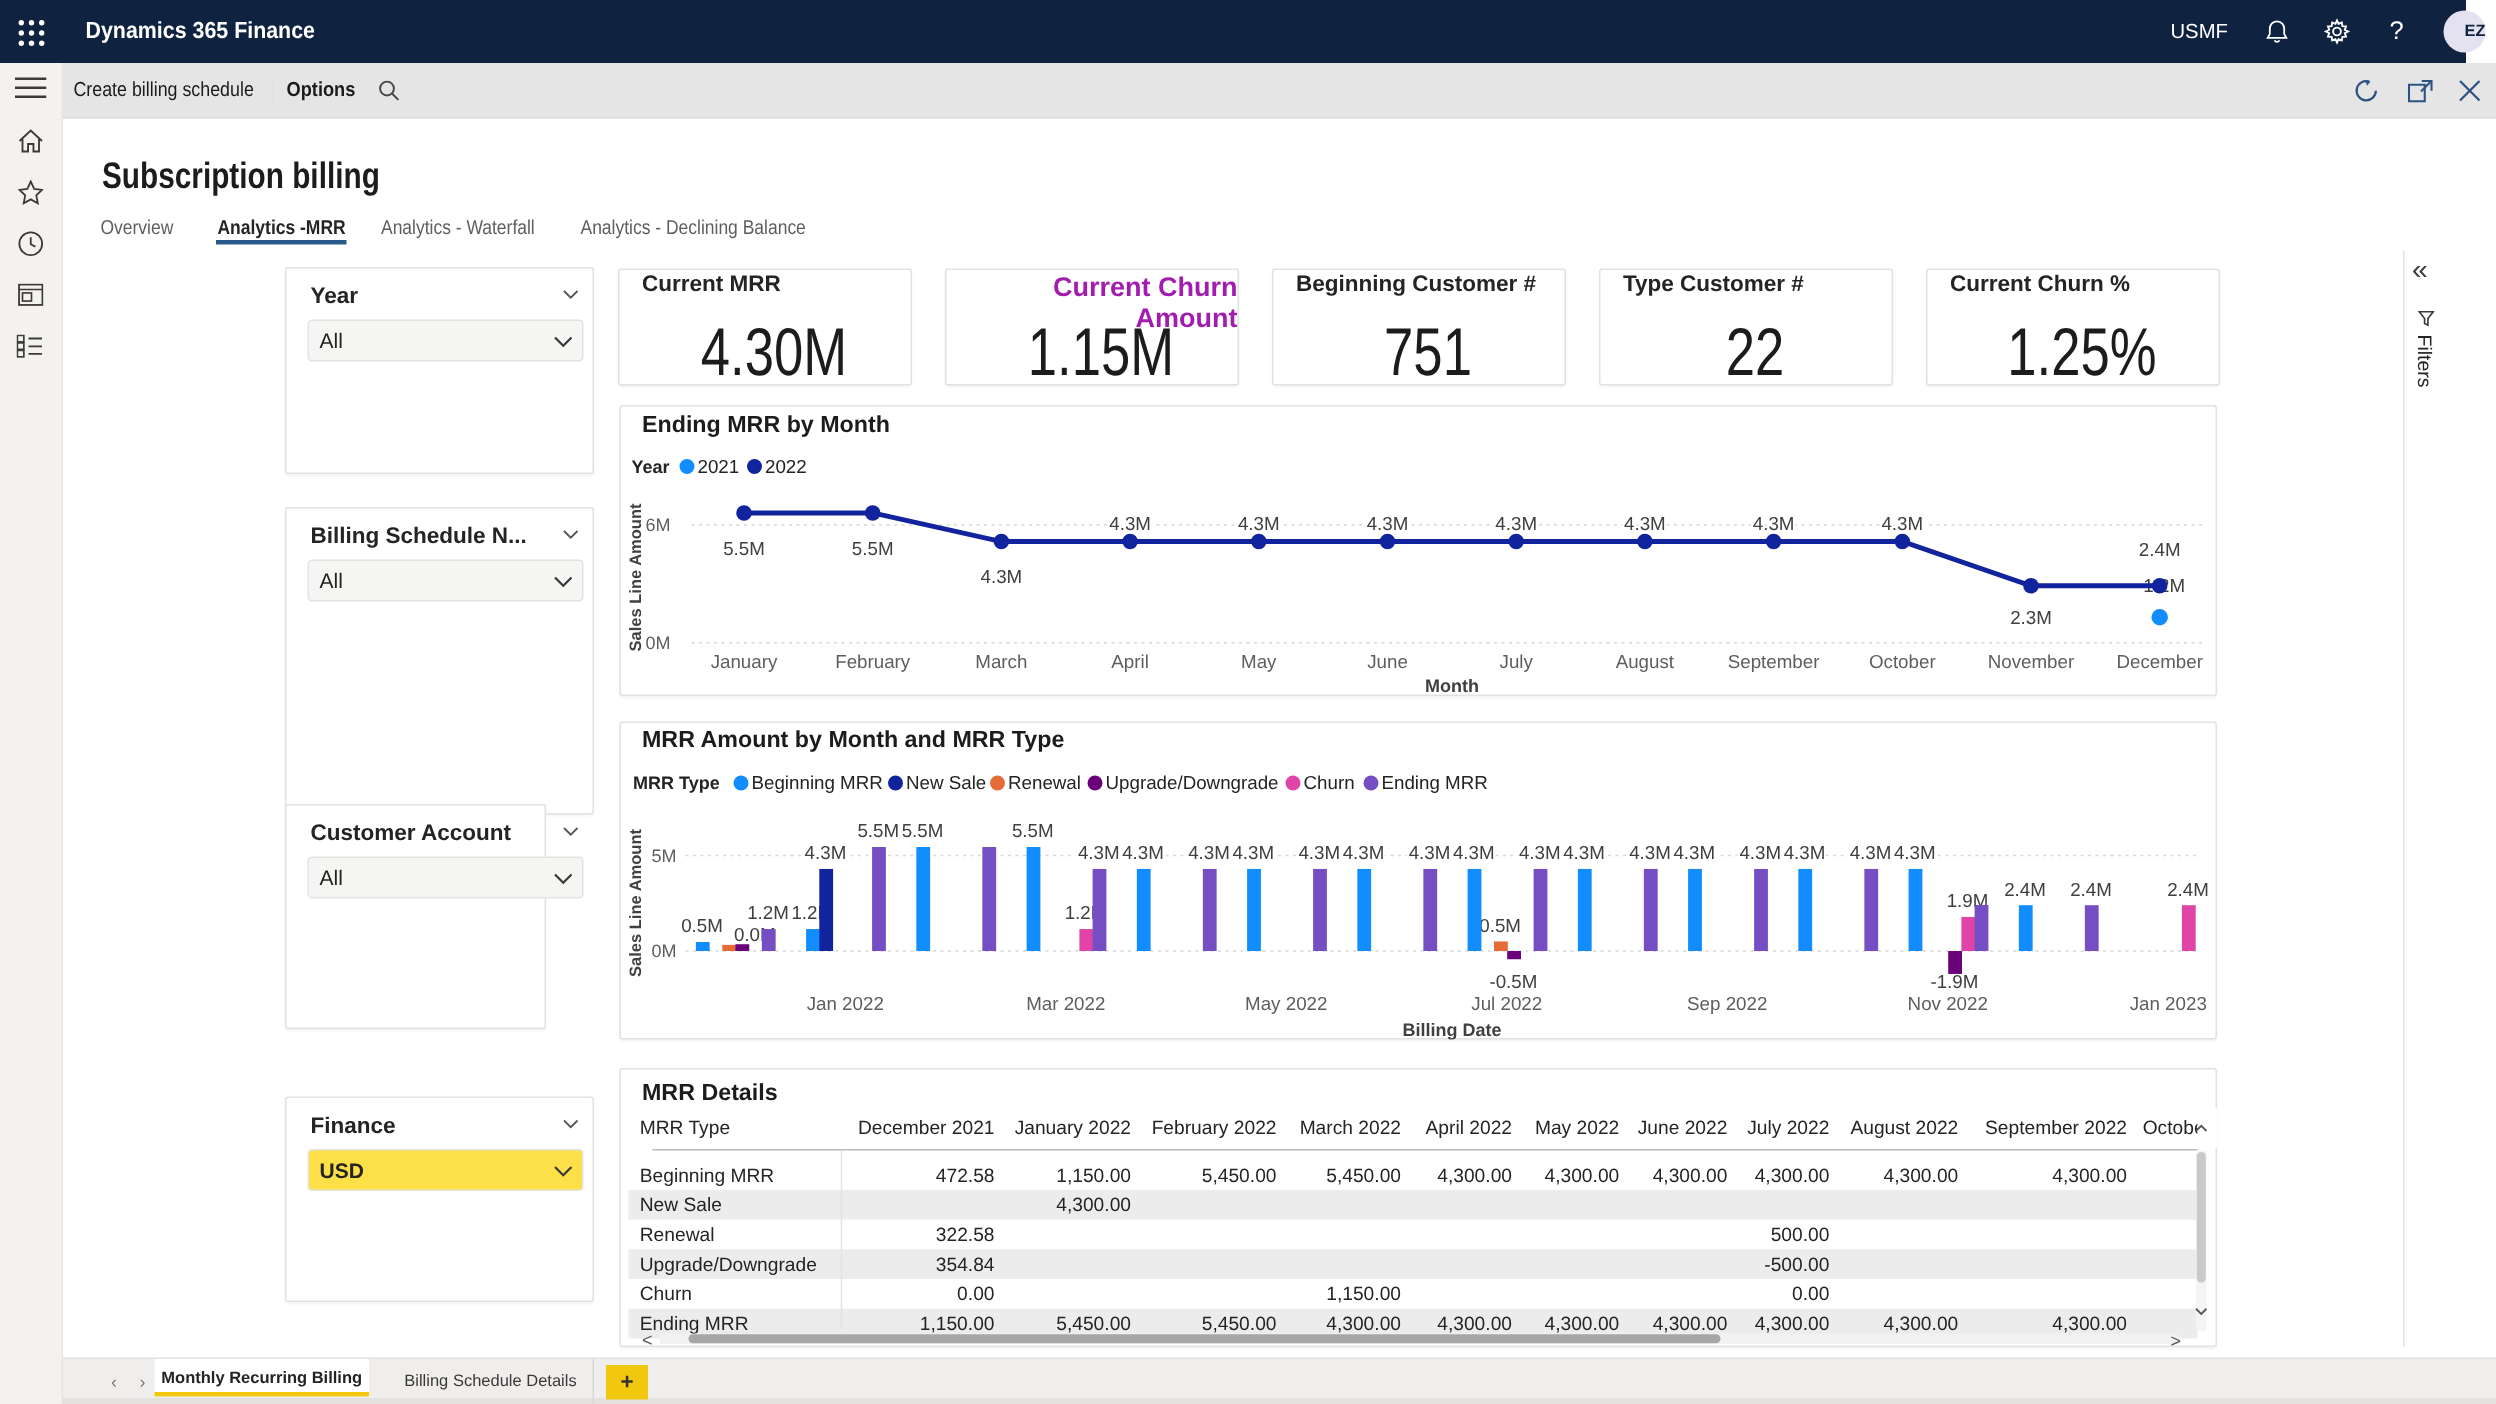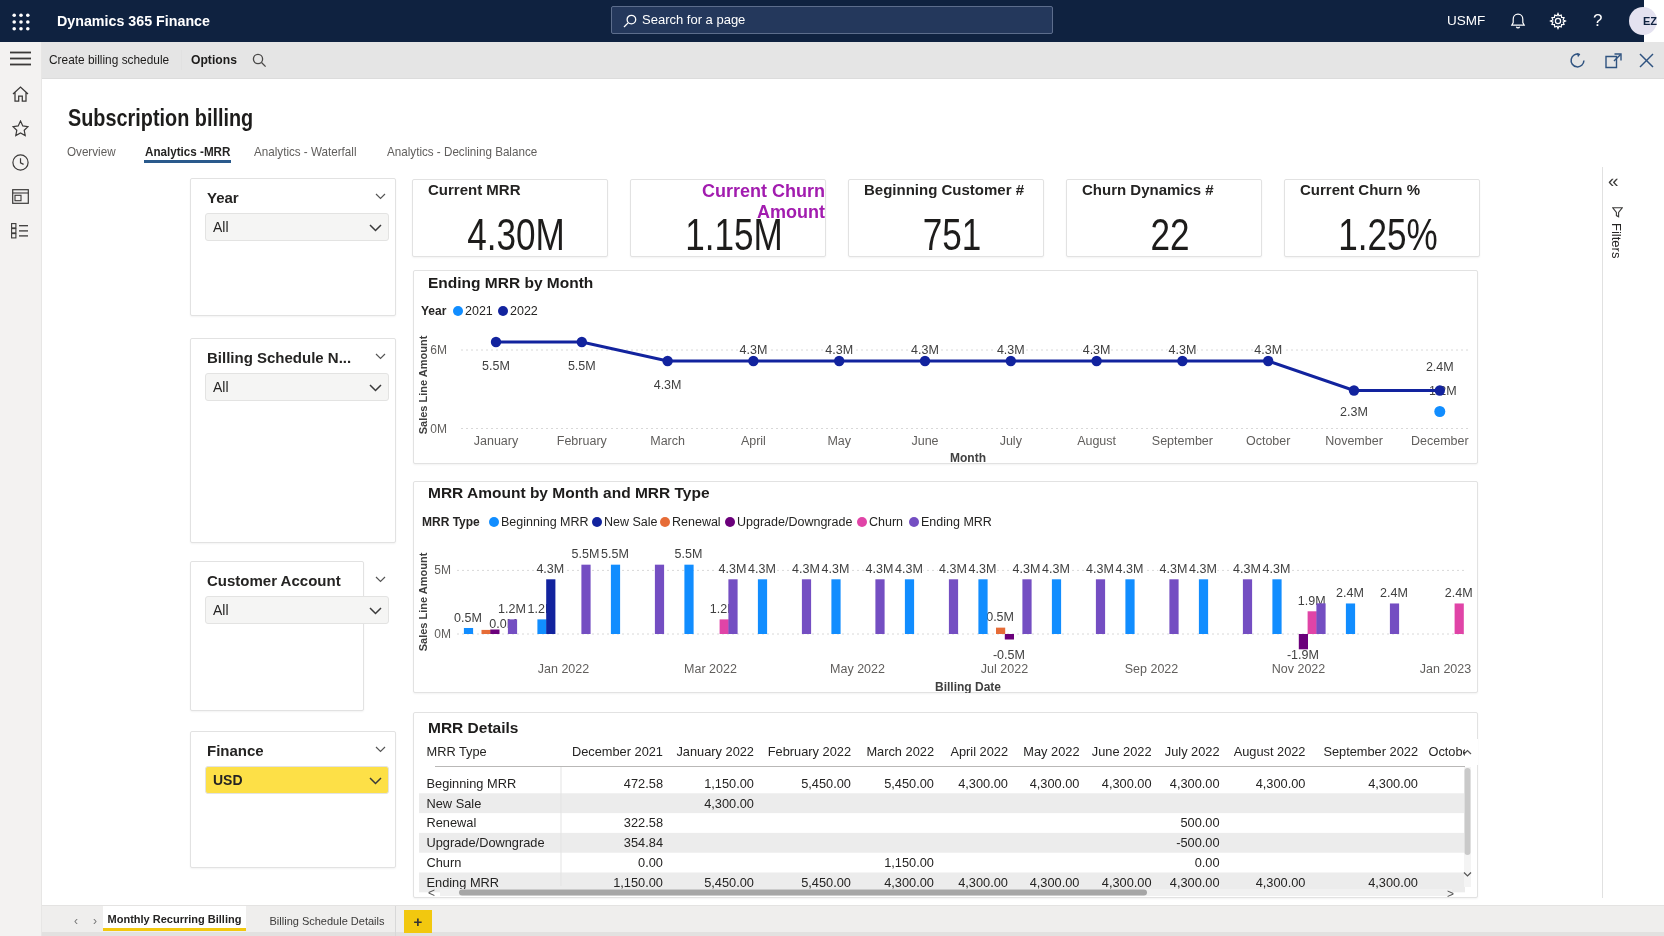--- a/index.html
+++ b/index.html
@@ -15,27 +15,20 @@
 <circle cx="9.0" cy="2.2" r="1.8" fill="#fff"></circle>
 <circle cx="15.8" cy="2.2" r="1.8" fill="#fff"></circle>
 <circle cx="2.2" cy="9.0" r="1.8" fill="#fff"></circle>
 <circle cx="9.0" cy="9.0" r="1.8" fill="#fff"></circle>
 <circle cx="15.8" cy="9.0" r="1.8" fill="#fff"></circle>
 <circle cx="2.2" cy="15.8" r="1.8" fill="#fff"></circle>
 <circle cx="9.0" cy="15.8" r="1.8" fill="#fff"></circle>
 <circle cx="15.8" cy="15.8" r="1.8" fill="#fff"></circle>
 </svg>
 <div class="abs" style="left:57px;top:0;height:42px;line-height:42px;color:#fff;font-size:15.5px;font-weight:600;transform:scaleX(.92);transform-origin:left;">Dynamics 365 Finance</div>
-<div class="abs" style="left:611px;top:6px;width:442px;height:28px;background:#24385c;border:1px solid #5c6d8c;border-radius:2px;">
-<svg class="abs" style="left:11px;top:7px" width="14" height="14" viewBox="0 0 14 14">
-        <circle cx="8.4" cy="5.6" r="4.3" fill="none" stroke="#fff" stroke-width="1.3"></circle>
-        <line x1="5.1" y1="8.9" x2="1" y2="13" stroke="#fff" stroke-width="1.3"></line>
-      </svg>
-<div class="abs" style="left:30px;top:0;height:26px;line-height:26px;color:#fff;font-size:13px;">Search for a page</div>
-</div>
 <div class="abs" style="left:1447px;top:0;height:42px;line-height:42px;color:#fff;font-size:13.5px;">USMF</div>
 <svg class="abs" style="left:1510px;top:13px" width="16" height="17" viewBox="0 0 16 17">
       <path d="M8 1.2 C5 1.2 3.2 3.5 3.2 6.2 L3.2 9.6 L1.8 12.2 L14.2 12.2 L12.8 9.6 L12.8 6.2 C12.8 3.5 11 1.2 8 1.2 Z" fill="none" stroke="#fff" stroke-width="1.2"></path>
       <path d="M6.4 13.8 A1.7 1.7 0 0 0 9.6 13.8" fill="none" stroke="#fff" stroke-width="1.2"></path>
     </svg>
 <svg class="abs" style="left:1549px;top:12px" width="18" height="18" viewBox="0 0 18 18">
 <g fill="none" stroke="#fff" stroke-width="1.25">
 <circle cx="9" cy="9" r="2.6"></circle>
 <path d="M9 1.6 L10 3.8 L12.2 3 L12.6 5.4 L15 5.6 L14.2 7.9 L16.4 9 L14.2 10.1 L15 12.4 L12.6 12.6 L12.2 15 L10 14.2 L9 16.4 L8 14.2 L5.8 15 L5.4 12.6 L3 12.4 L3.8 10.1 L1.6 9 L3.8 7.9 L3 5.6 L5.4 5.4 L5.8 3 L8 3.8 Z"></path>
 </g>
@@ -124,21 +117,21 @@
     <svg class="abs" style="left:184px;top:14px" width="11" height="7" viewBox="0 0 11 7">
       <polyline points="1,1 5.5,5.5 10,1" fill="none" stroke="#555" stroke-width="1.2"></polyline>
     </svg>
     <div class="abs" style="left:14px;top:34px;width:184px;height:28px;background:#f5f5f4;border:1px solid #e3e3e2;border-radius:3px;">
       <div class="abs" style="left:7px;top:0;height:26px;line-height:26px;font-size:14px;color:#252423;">All</div>
       <svg class="abs" style="left:163px;top:10px" width="13" height="9" viewBox="0 0 13 9">
         <polyline points="1,1 6.5,6.5 12,1" fill="none" stroke="#3a3a3a" stroke-width="1.5"></polyline>
       </svg>
     </div>
   </div>
-<div class="panel" style="left:190px;top:561px;width:174px;height:150px;">
+<div class="panel" style="left:190px;top:536px;width:174px;height:150px;">
     <div class="abs" style="left:16px;top:10px;font-size:15px;font-weight:700;color:#252423;">Customer Account</div>
     <svg class="abs" style="left:184px;top:14px" width="11" height="7" viewBox="0 0 11 7">
       <polyline points="1,1 5.5,5.5 10,1" fill="none" stroke="#555" stroke-width="1.2"></polyline>
     </svg>
     <div class="abs" style="left:14px;top:34px;width:184px;height:28px;background:#f5f5f4;border:1px solid #e3e3e2;border-radius:3px;">
       <div class="abs" style="left:7px;top:0;height:26px;line-height:26px;font-size:14px;color:#252423;">All</div>
       <svg class="abs" style="left:163px;top:10px" width="13" height="9" viewBox="0 0 13 9">
         <polyline points="1,1 6.5,6.5 12,1" fill="none" stroke="#3a3a3a" stroke-width="1.5"></polyline>
       </svg>
     </div>
@@ -161,21 +154,21 @@
 </div>
 <div class="panel" style="left:630px;top:179px;width:196px;height:78px;">
 <div class="abs" style="left:15px;top:1px;font-size:18px;font-weight:700;color:#a21caf;text-align:right;">Current Churn Amount</div>
 <div class="abs" style="left:5px;top:32px;width:196px;text-align:center;font-size:45px;line-height:45px;font-weight:400;color:#1d1c1b;transform:scaleX(.78);">1.15M</div>
 </div>
 <div class="panel" style="left:848px;top:179px;width:196px;height:78px;padding-left:30px;">
 <div class="abs" style="left:15px;top:1px;font-size:15px;font-weight:700;color:#252423;">Beginning Customer #</div>
 <div class="abs" style="left:5px;top:32px;width:196px;text-align:center;font-size:45px;line-height:45px;font-weight:400;color:#1d1c1b;transform:scaleX(.78);">751</div>
 </div>
 <div class="panel" style="left:1066px;top:179px;width:196px;height:78px;">
-<div class="abs" style="left:15px;top:1px;font-size:15px;font-weight:700;color:#252423;">Churn Dynamics #</div>
+<div class="abs" style="left:15px;top:1px;font-size:15px;font-weight:700;color:#252423;">Type Customer #</div>
 <div class="abs" style="left:5px;top:32px;width:196px;text-align:center;font-size:45px;line-height:45px;font-weight:400;color:#1d1c1b;transform:scaleX(.78);">22</div>
 </div>
 <div class="panel" style="left:1284px;top:179px;width:196px;height:78px;">
 <div class="abs" style="left:15px;top:1px;font-size:15px;font-weight:700;color:#252423;">Current Churn %</div>
 <div class="abs" style="left:5px;top:32px;width:196px;text-align:center;font-size:45px;line-height:45px;font-weight:400;color:#1d1c1b;transform:scaleX(.78);">1.25%</div>
 </div>
 <div class="panel" style="left:413px;top:270px;width:1065px;height:194px;"></div>
 <svg class="abs" style="left:413px;top:270px" width="1065" height="194" viewBox="0 0 1065 194">
     <text x="15" y="18" font-size="15.5" font-weight="bold" fill="#1d1c1b">Ending MRR by Month</text>
     <text x="8" y="45" font-size="12" font-weight="bold" fill="#252423">Year</text>

